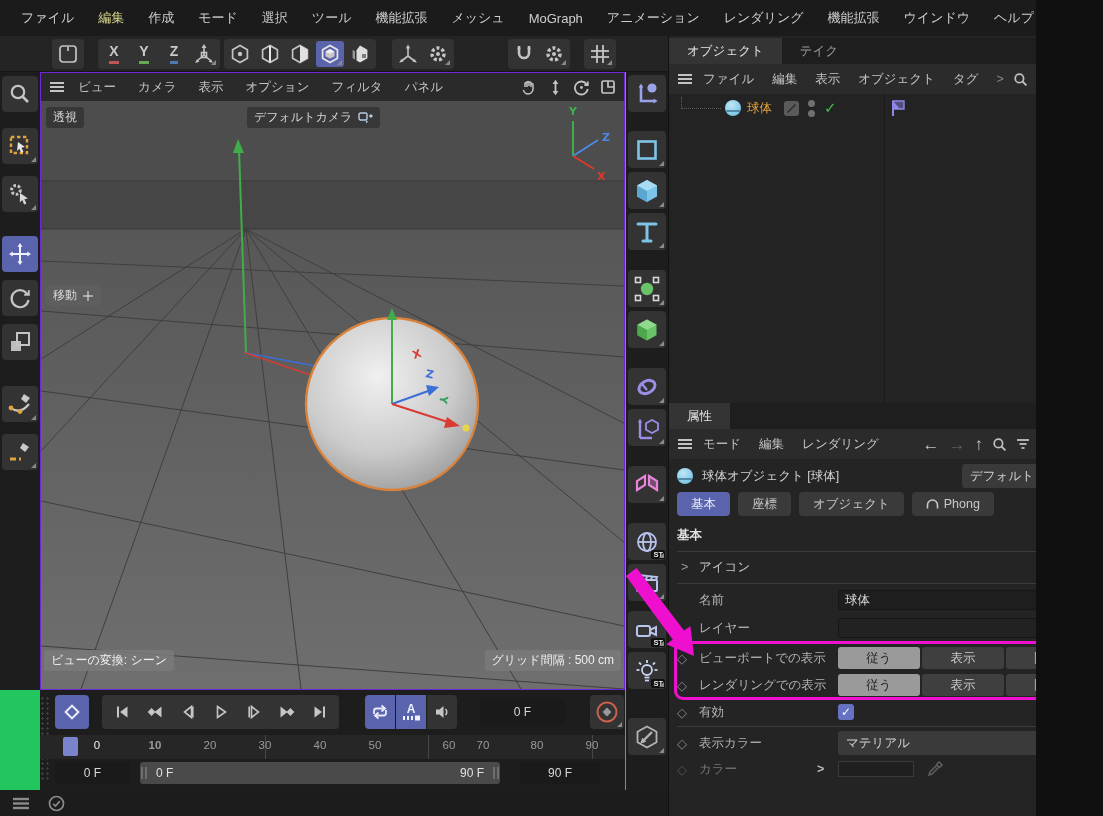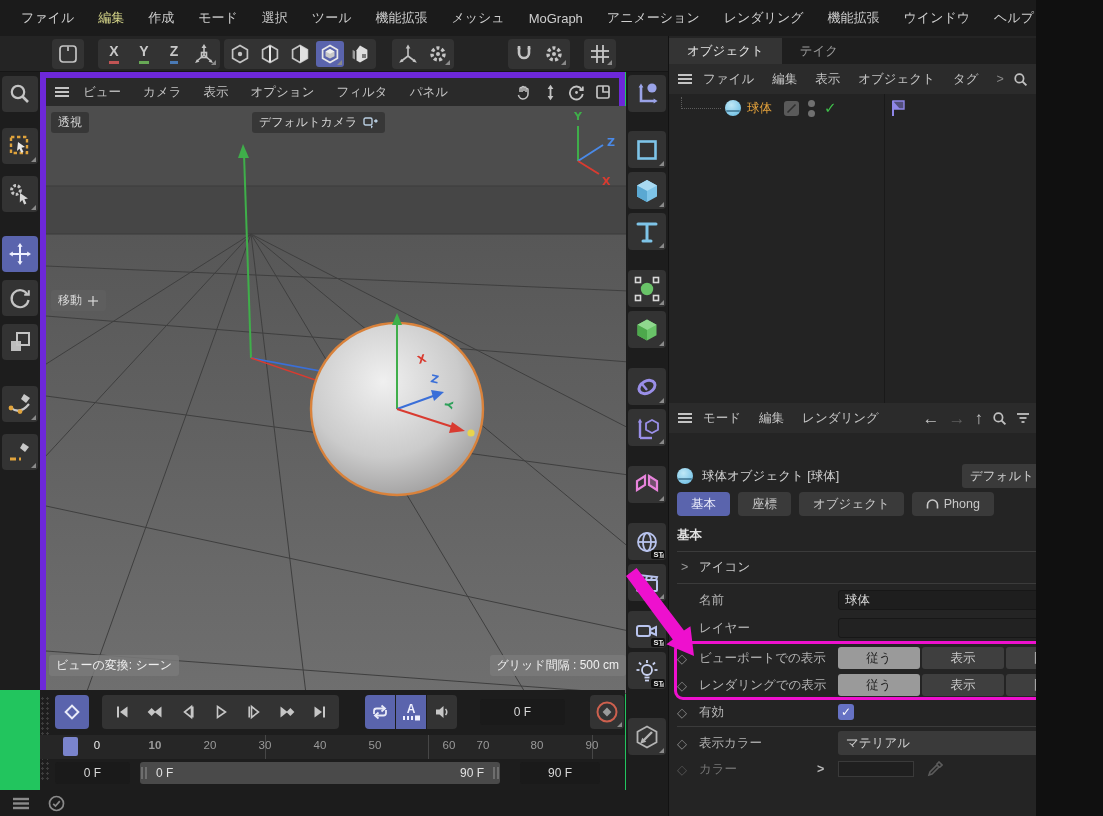--- a/index.html
+++ b/index.html
@@ -33,21 +33,21 @@
   .dots { background-image:radial-gradient(#3d3d3d 1px, transparent 1.2px); background-size:5px 5px; }
 
   
   .lt { position:absolute; left:0; top:72px; width:40px; height:618px; background:#1d1d1d; }
   .lt-btn { position:absolute; left:2px; width:36px; height:36px; background:#333; border-radius:4px;
             display:flex; align-items:center; justify-content:center; }
   .lt-btn.active { background:#5a64ad; }
 
   
   .vp { position:absolute; left:40px; top:72px; width:585px; height:618px; background:#2a2a2a;
-        border:6px solid #6d28d9; }
+        border:1px solid #6d28d9; }
   .vp-menu { position:absolute; left:0; top:0; width:100%; height:28px; background:#2a2a2a;
              display:flex; align-items:center; gap:4px; padding-left:8px; font-size:12.5px; }
   .vp-menu-item { padding:4px 9px; color:#c4c4c4; }
   .vp-canvas { position:absolute; left:0; top:28px; width:583px; height:588px; overflow:hidden; }
   .vp-label { position:absolute; background:rgba(52,52,52,.85); color:#d8d8d8; font-size:12px;
               padding:2px 7px; border-radius:3px; white-space:nowrap; }
   .vp-label.light { background:rgba(122,122,122,.85); color:#efefef; }
 
   
   .mt { position:absolute; left:626px; top:72px; width:42px; height:718px; background:#1d1d1d; }
@@ -614,20 +614,23 @@
           <svg width="16" height="17" viewBox="0 0 16 17">
               <line x1="3" y1="1" x2="3" y2="16" stroke="#8f86e8" stroke-width="2"></line>
               <polygon points="3,1 14,1 14,9 3,9" fill="#8f86e8" fill-opacity="0.45" stroke="#8f86e8" stroke-width="1.4"></polygon>
               <polygon points="3,1 10,9 3,9" fill="#8f86e8"></polygon>
             </svg>
         </div>
       </div>
     </div>
 
     <div class="am">
+      <div class="panel-tabs">
+        <div class="panel-tab active">属性</div>
+      </div>
       <div class="panel-menu">
         <svg width="16" height="12" viewBox="0 0 16 12">
             <g stroke="#c4c4c4" stroke-width="2">
               <line x1="1" y1="2" x2="15" y2="2"></line>
               <line x1="1" y1="6" x2="15" y2="6"></line>
               <line x1="1" y1="10" x2="15" y2="10"></line>
             </g>
           </svg>
         <span class="pm-item">モード</span>
         <span class="pm-item">編集</span>

